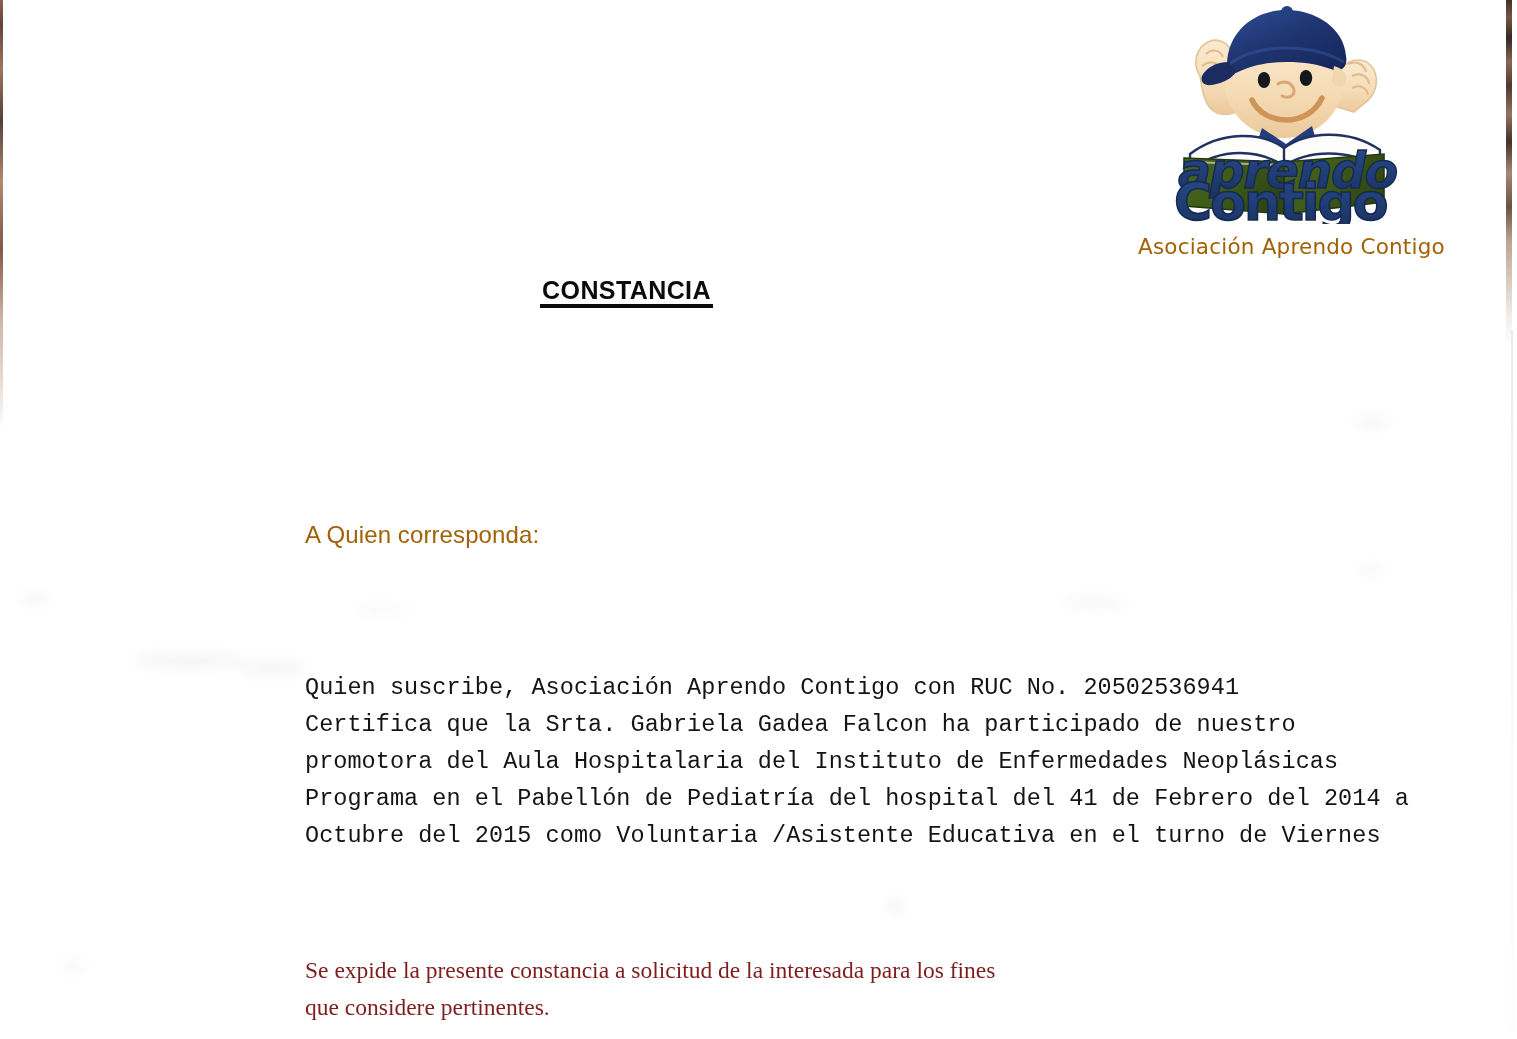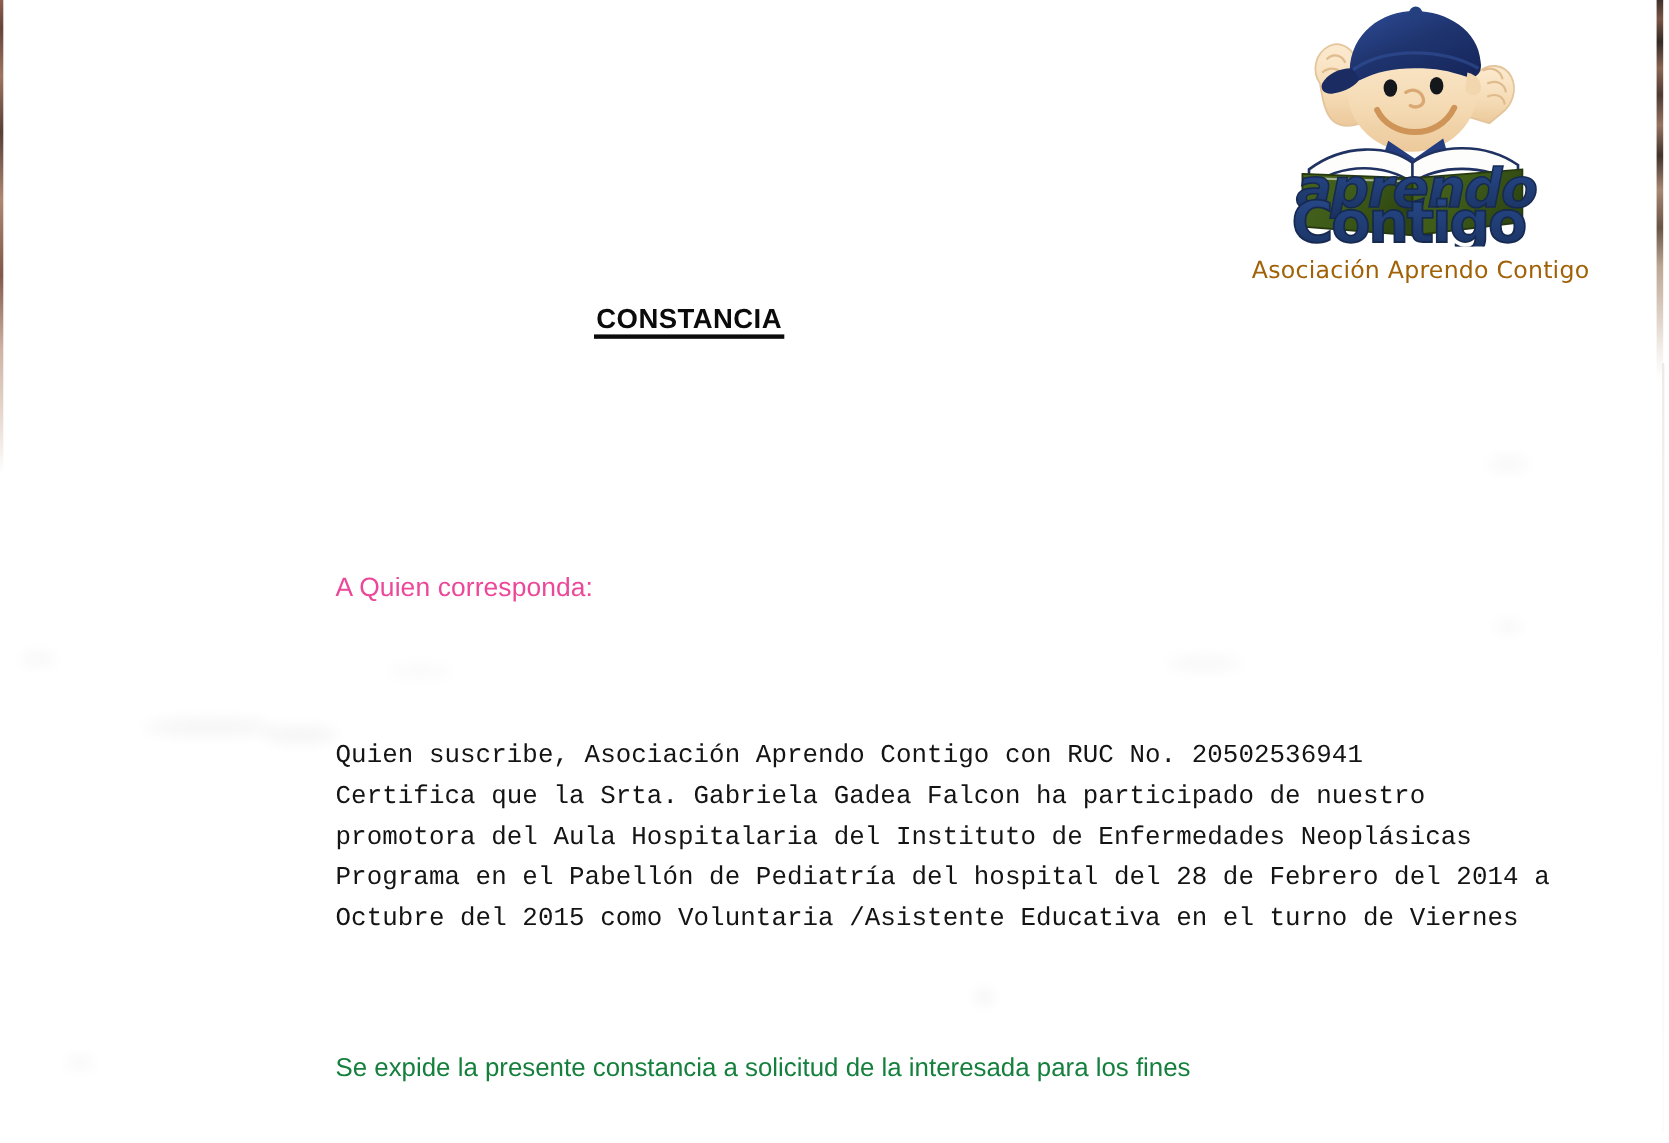--- a/index.html
+++ b/index.html
@@ -114,21 +114,21 @@
     height: 4px;
     background: #0b0b0b;
   }
 
   
   .salutation {
     position: absolute;
     left: 305px;
     top: 521px;
     font-size: 24px;
-    color: #ec4899;
+    color: #a16207;
     letter-spacing: .1px;
   }
   .body-block {
     position: absolute;
     left: 305px;
     top: 669px;
     width: 963px;
     font-size: 23.5px;
     line-height: 37px;
     color: #141414;
@@ -137,21 +137,22 @@
     letter-spacing: .05px;
   }
   .body-block p { margin: 0; font-family: Liberation Mono, monospace; }
   .closing-block {
     position: absolute;
     left: 305px;
     top: 952px;
     width: 963px;
     font-size: 23.5px;
     line-height: 37px;
-    color: #15803d;
+    color: #7f1d1d;
+    font-family: Liberation Serif, serif;
   }
   .closing-block p { margin: 0; }
   .nowrap-line { white-space: nowrap; }
 </style>
 </head>
 <body>
 
 <div class="page">
 
   <div class="scan-edge-left"></div>
@@ -247,21 +248,22 @@
   <div class="doc-title">
     <span class="t">CONSTANCIA</span>
   </div>
 
   <div class="salutation">A Quien corresponda:</div>
 
   <div class="body-block">
     <p class="nowrap-line">Quien suscribe, Asociación Aprendo Contigo con RUC No. 20502536941</p>
     <p class="nowrap-line">Certifica que la Srta. Gabriela Gadea Falcon   ha   participado   de nuestro</p>
     <p class="nowrap-line">promotora del Aula Hospitalaria  del Instituto de Enfermedades Neoplásicas</p>
-    <p class="nowrap-line">Programa  en el Pabellón de Pediatría del hospital  del 28 de Febrero del 2014 a</p>
+    <p class="nowrap-line">Programa  en el Pabellón de Pediatría del hospital  del 41 de Febrero del 2014 a</p>
     <p class="nowrap-line">Octubre del 2015  como Voluntaria /Asistente Educativa  en el turno de  Viernes</p>
   </div>
 
   <div class="closing-block">
     <p class="nowrap-line">Se expide la presente constancia a solicitud de la   interesada para los fines</p>
+    <p class="nowrap-line">que considere pertinentes.</p>
   </div>
 
 </div>
 
 </body></html>

